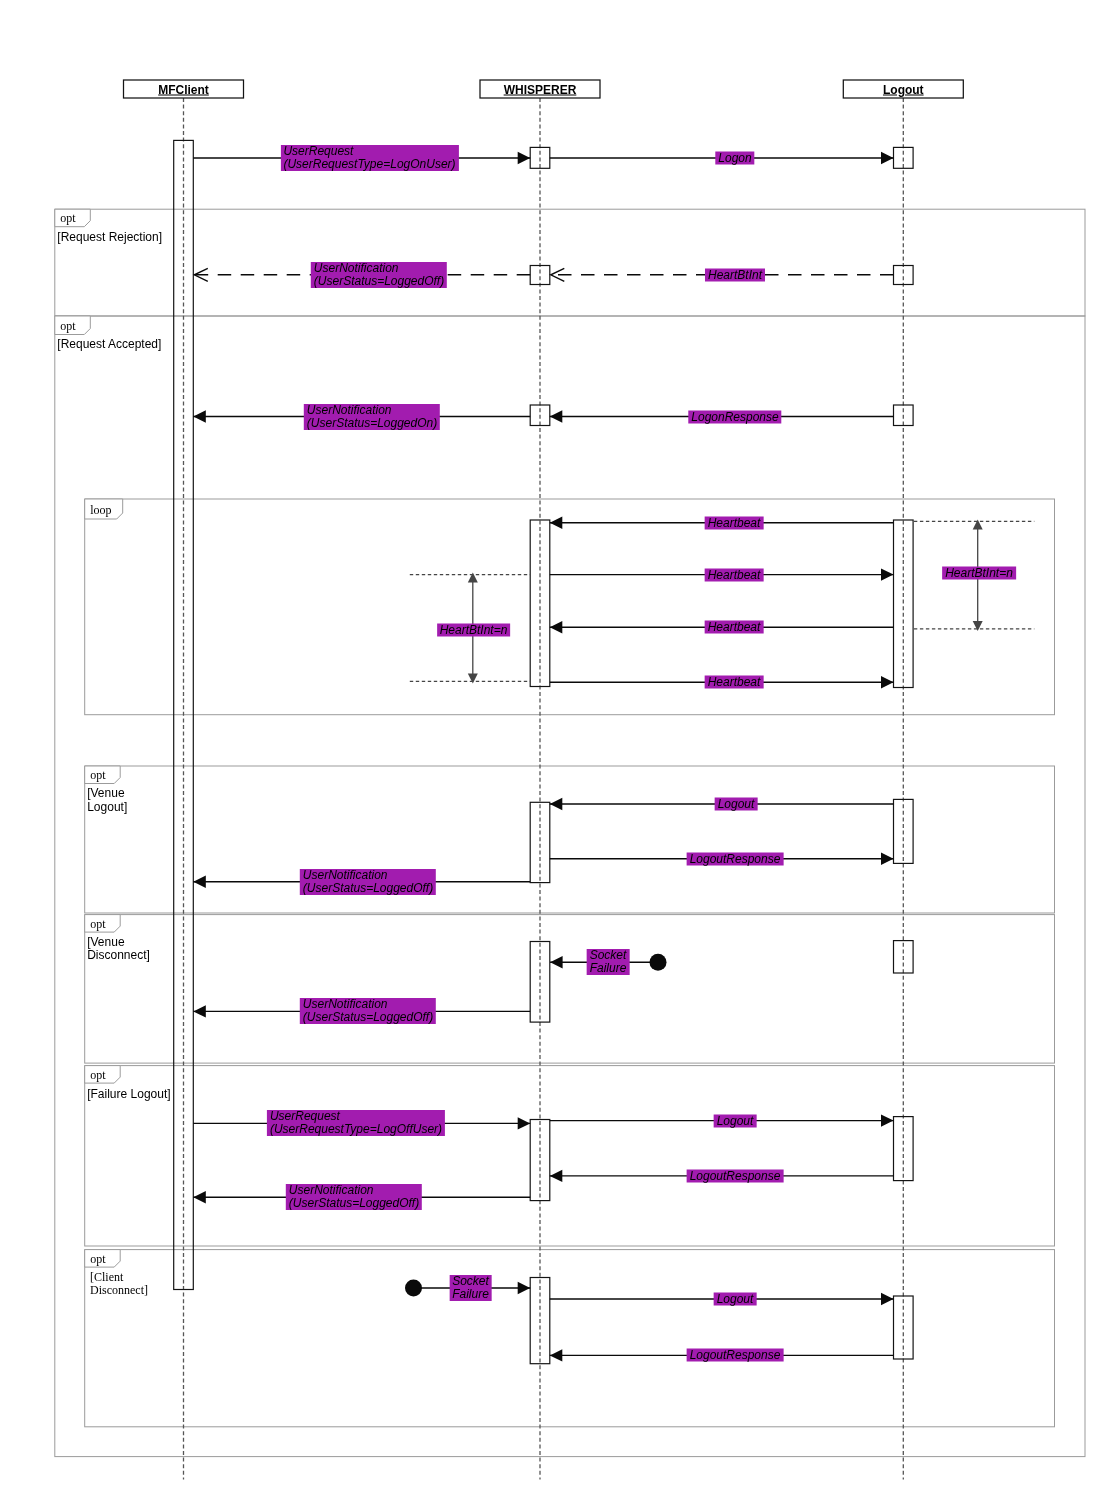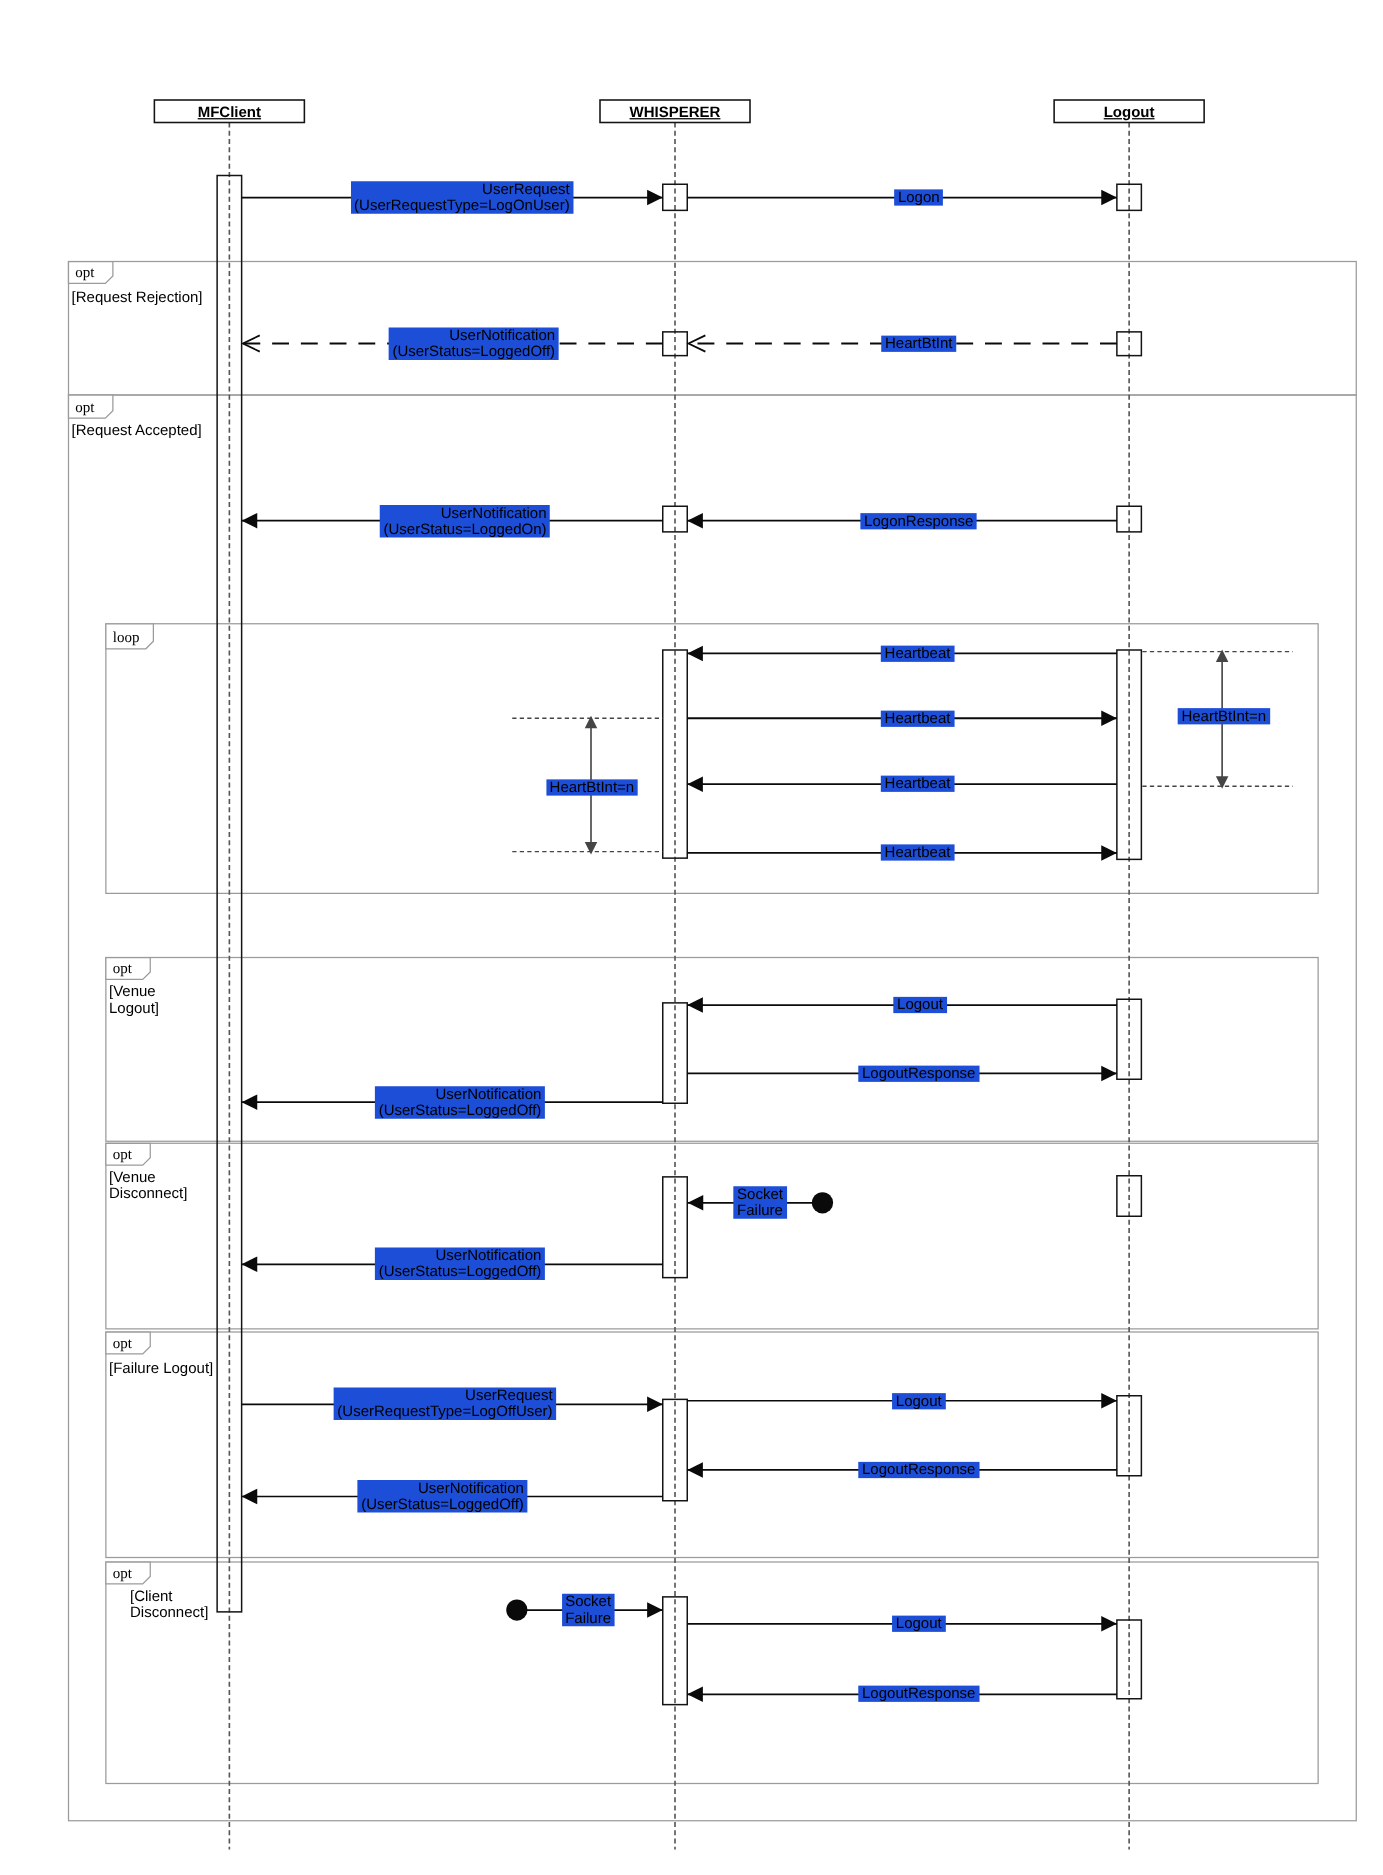--- a/index.html
+++ b/index.html
@@ -4,23 +4,23 @@
 <style>
   html, body { margin: 0; padding: 0; background: #ffffff; }
   #diagram {
     position: relative;
     width: 1106px; height: 1500px;
     background: #ffffff;
     font-family: "Liberation Sans", "DejaVu Sans", sans-serif;
     overflow: hidden;
   }
   #vector { position: absolute; left: 0; top: 0; }
-  .txt { position: absolute; transform: translate(-50%, -50%); text-align: right;
+  .txt { position: absolute; transform: translate(-50%, -50%); text-align: left;
          font-size: 12px; line-height: 13px; color: #000000; white-space: nowrap; }
-  .msg-label { background: #1d4ed8; padding: 0 3px; }
+  .msg-label { background: #a21caf; padding: 0 3px; font-style: italic; }
   .actor-label { font-weight: bold; text-decoration: underline; }
   .frame-tag { transform: translate(0, -50%); text-align: left; font-family: Liberation Serif, serif; }
   .frame-cond { transform: translate(0, -50%); text-align: left; line-height: 13.5px; }
 </style>
 </head>
 <body>
 
 <div id="diagram">
   <svg id="vector" width="1106" height="1500" viewBox="0 0 1106 1500">
       <rect x="54.8" y="209.2" width="1030.2" height="106.80000000000001" fill="none" stroke="#9b9b9b" stroke-width="1"></rect>
@@ -123,21 +123,21 @@
       <div class="txt frame-tag" style="left: 60.3px; top: 325.75px;">opt</div>
       <div class="txt frame-cond" style="left: 57.3px; top: 345px;">[Request Accepted]</div>
       <div class="txt frame-tag" style="left: 90.2px; top: 509.5px;">loop</div>
       <div class="txt frame-tag" style="left: 90.2px; top: 775.25px;">opt</div>
       <div class="txt frame-cond" style="left: 87.2px; top: 800.25px;">[Venue<br>Logout]</div>
       <div class="txt frame-tag" style="left: 90.2px; top: 923.85px;">opt</div>
       <div class="txt frame-cond" style="left: 87.2px; top: 948.85px;">[Venue<br>Disconnect]</div>
       <div class="txt frame-tag" style="left: 90.2px; top: 1074.85px;">opt</div>
       <div class="txt frame-cond" style="left: 87.2px; top: 1094.6px;">[Failure Logout]</div>
       <div class="txt frame-tag" style="left: 90.2px; top: 1258.85px;">opt</div>
-      <div class="txt frame-cond" style="left: 104px; top: 1283.85px;">[Client<br>Disconnect]</div>
+      <div class="txt frame-cond" style="left: 90px; top: 1283.85px; font-family: Liberation Serif, serif;">[Client<br>Disconnect]</div>
       <div class="txt msg-label" style="left: 473.5px; top: 629.5px;">HeartBtInt=n</div>
       <div class="txt msg-label" style="left: 979px; top: 573.2px;">HeartBtInt=n</div>
       <div class="txt msg-label" style="left: 369.5px; top: 158px;">UserRequest<br>(UserRequestType=LogOnUser)</div>
       <div class="txt msg-label" style="left: 735px; top: 158px;">Logon</div>
       <div class="txt msg-label" style="left: 379px; top: 274.8px;">UserNotification<br>(UserStatus=LoggedOff)</div>
       <div class="txt msg-label" style="left: 735px; top: 274.8px;">HeartBtInt</div>
       <div class="txt msg-label" style="left: 372px; top: 416.5px;">UserNotification<br>(UserStatus=LoggedOn)</div>
       <div class="txt msg-label" style="left: 735px; top: 416.5px;">LogonResponse</div>
       <div class="txt msg-label" style="left: 734px; top: 522.7px;">Heartbeat</div>
       <div class="txt msg-label" style="left: 734px; top: 574.6px;">Heartbeat</div>

